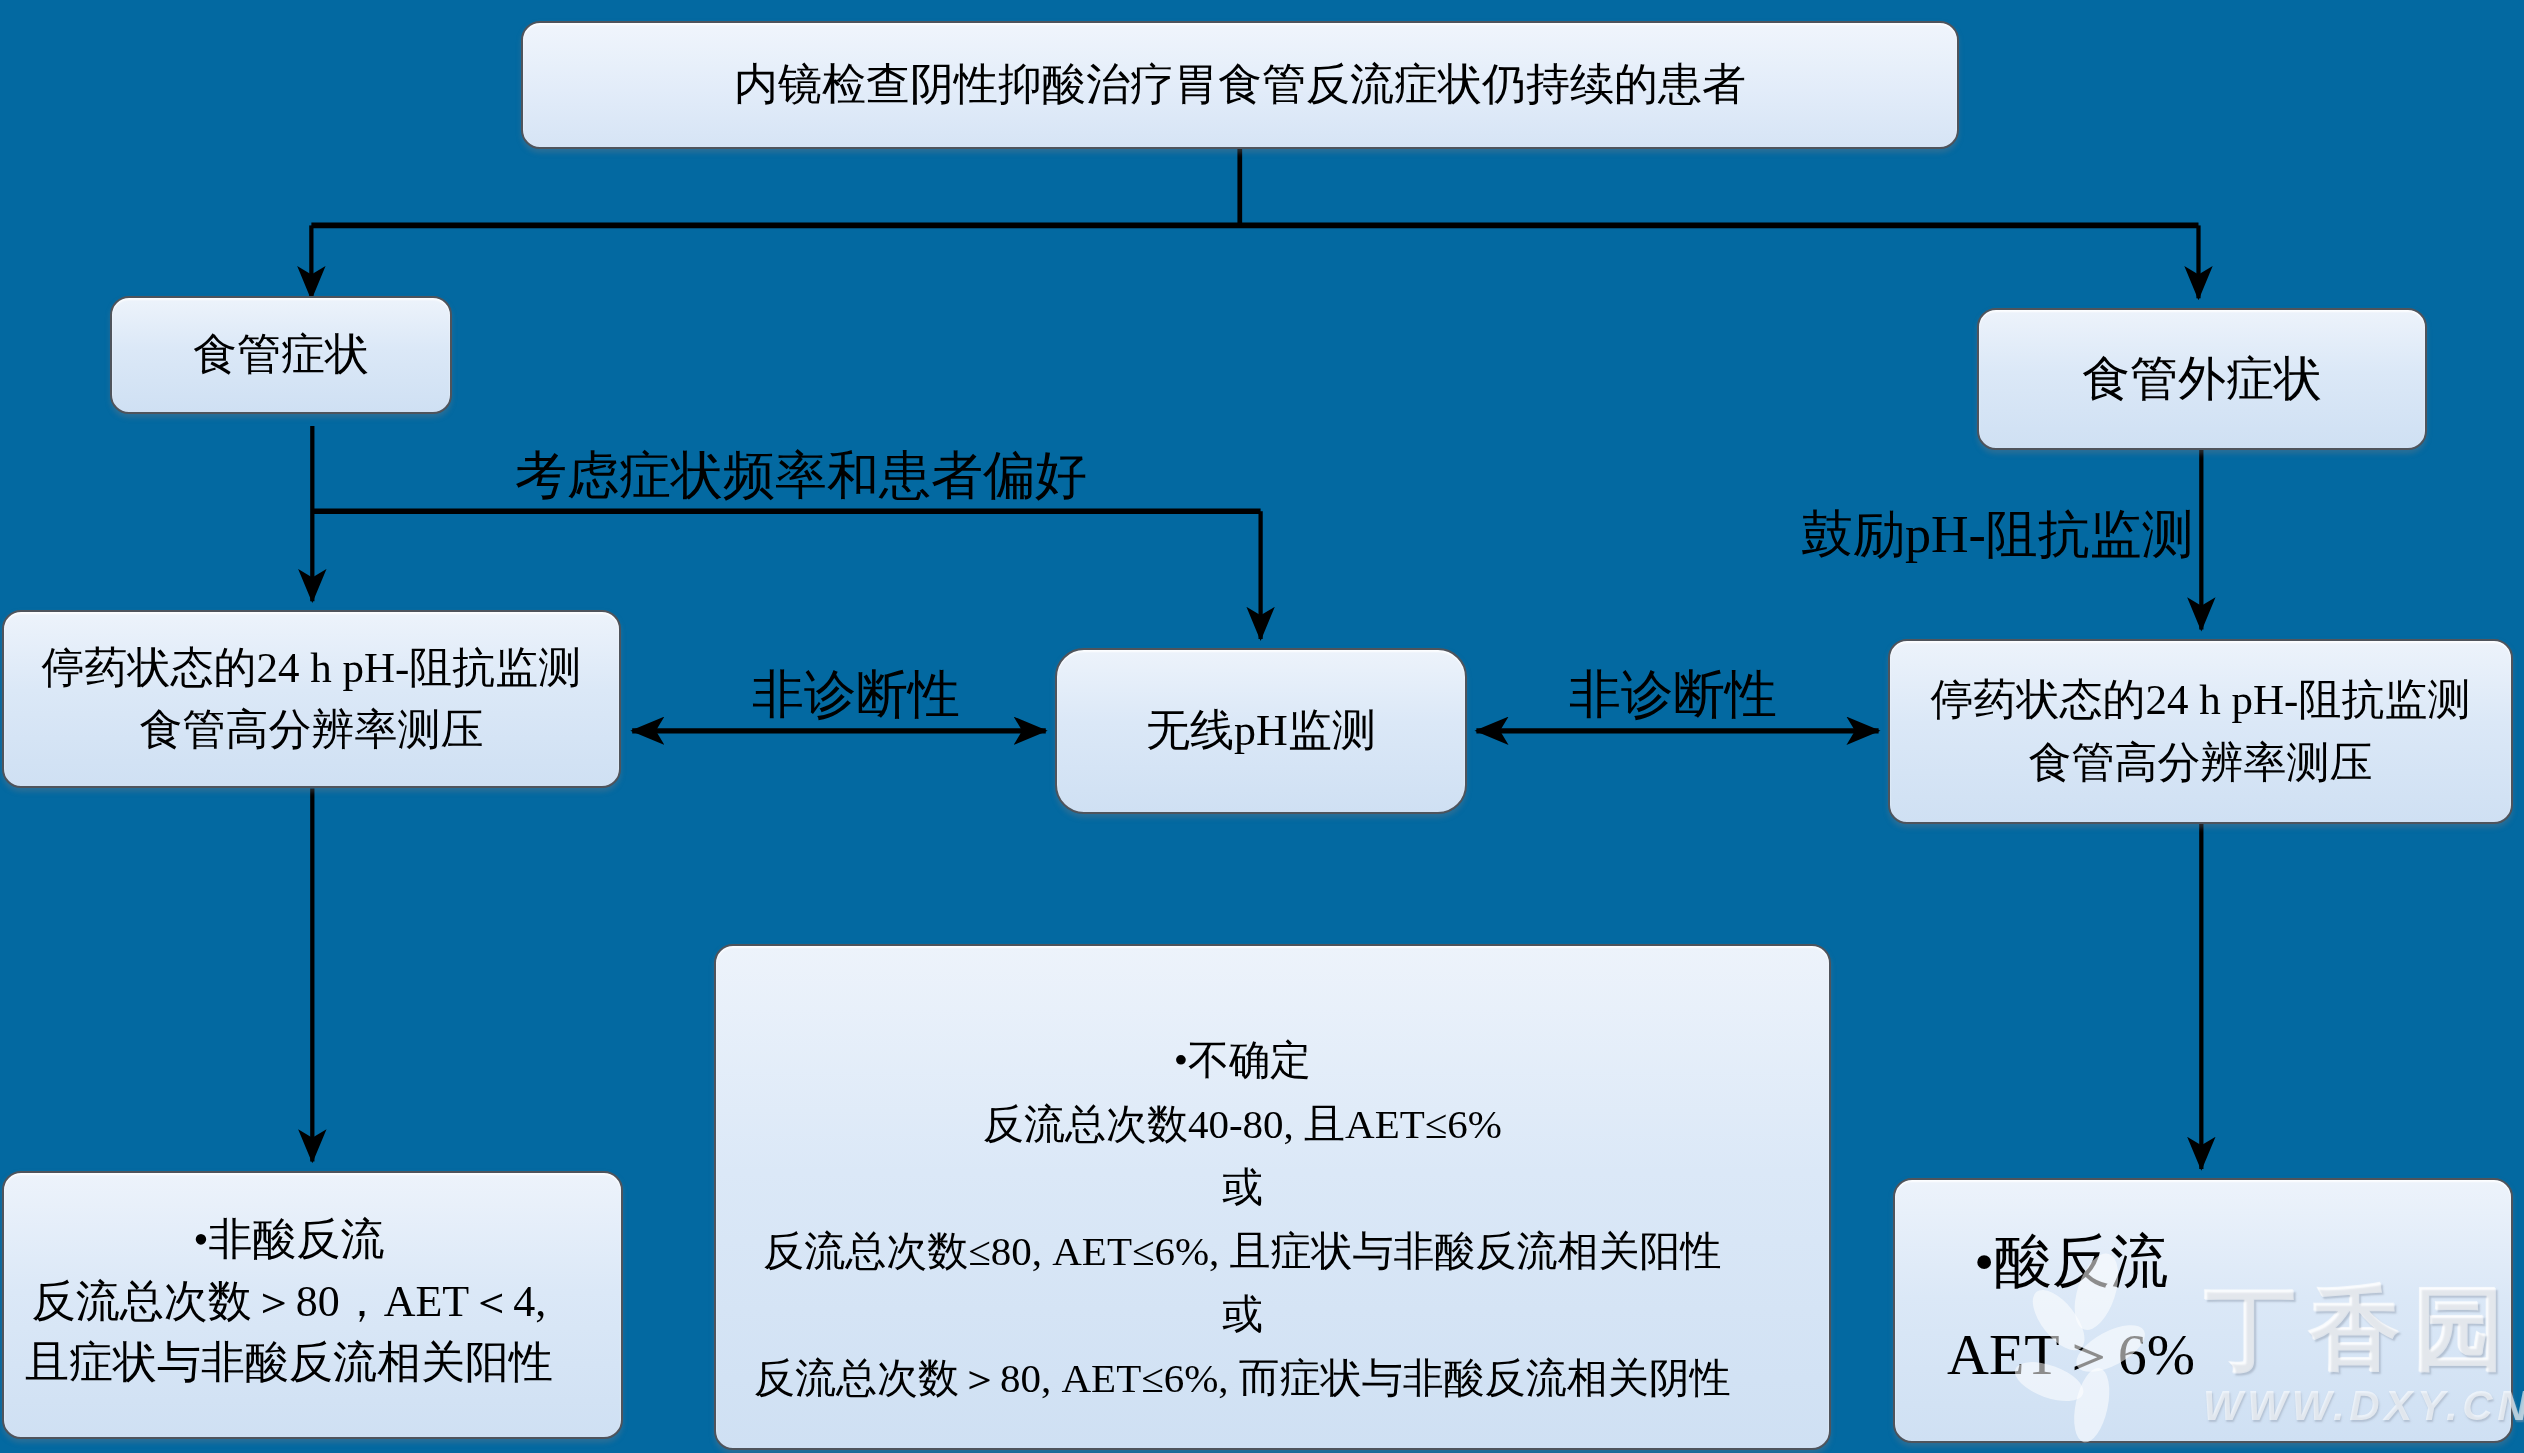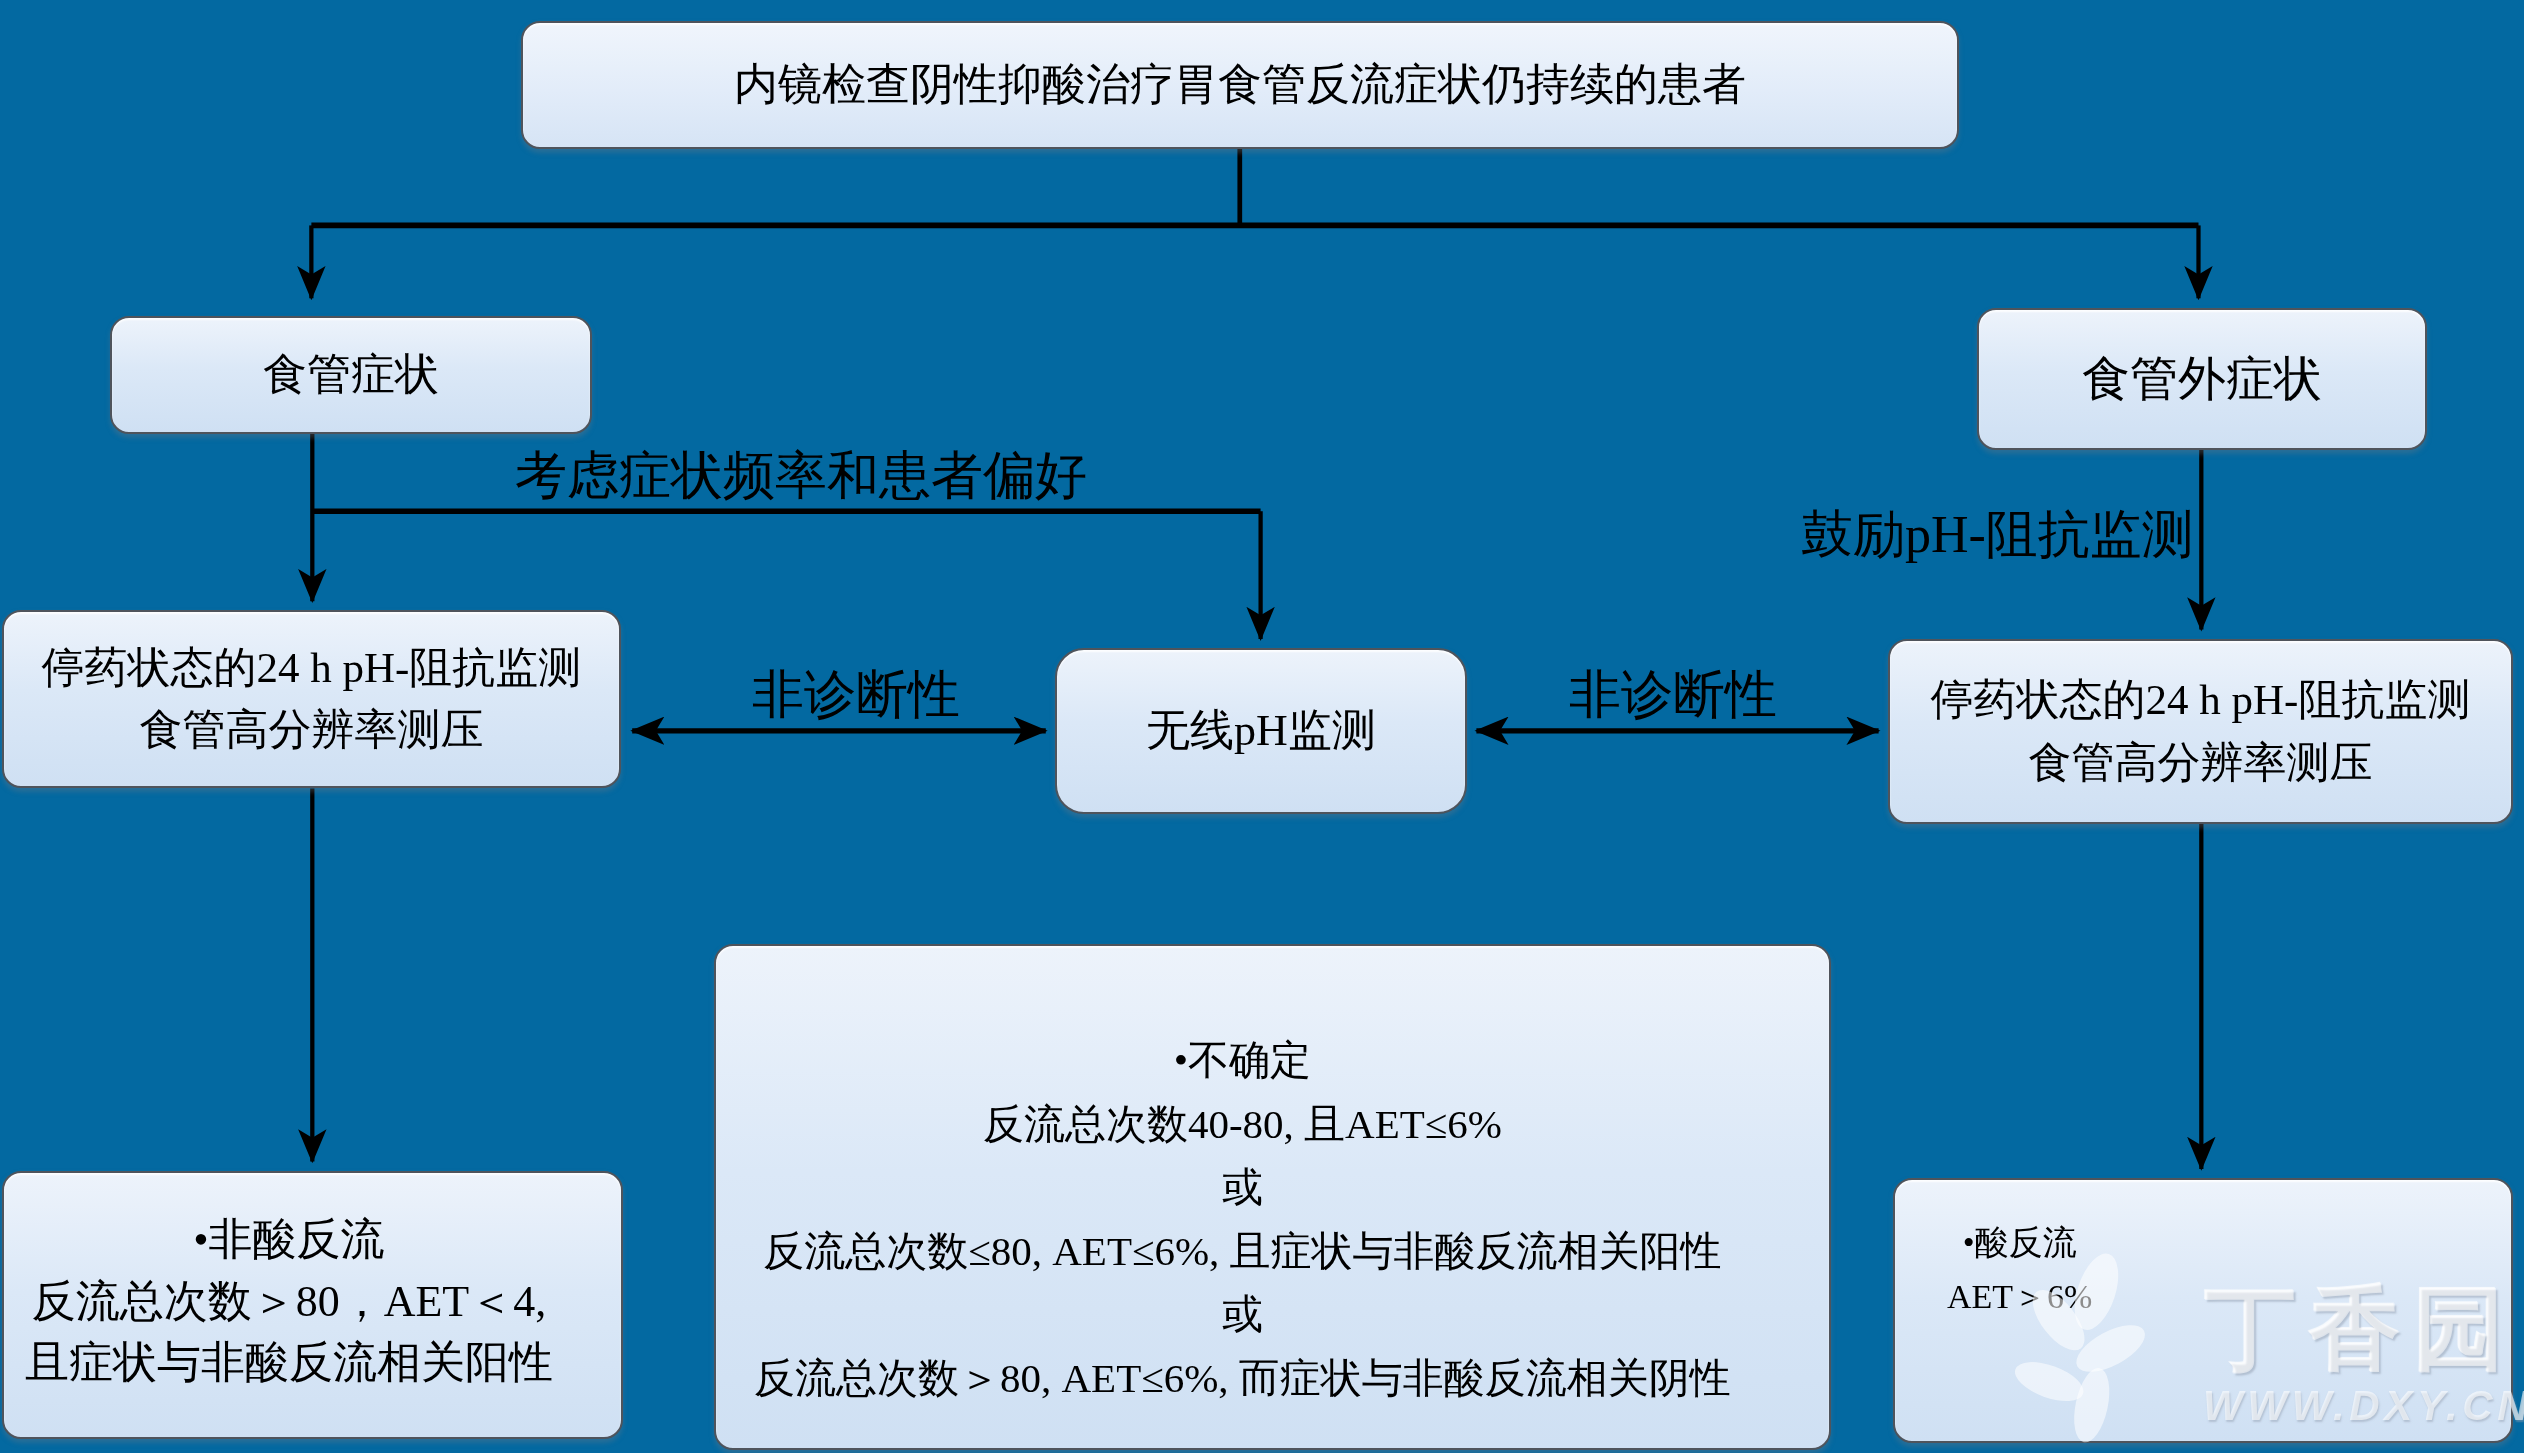--- a/index.html
+++ b/index.html
@@ -27,28 +27,28 @@
   .node.left-text{
     align-items:flex-start;justify-content:flex-start;text-align:center;
   }
   .edge-label{
     position:absolute;
     font-size:52px;
     white-space:nowrap;
   }
   
   #n-start   {left:521px; top:21px;  width:1438px;height:128px;font-size:44px;background:linear-gradient(180deg,#f0f5fc 0%,#e2ecf9 55%,#d6e4f5 100%);}
-  #n-eso     {left:110px; top:316px; width:482px; height:118px;font-size:44px;}
+  #n-eso     {left:110px; top:296px; width:342px; height:118px;font-size:44px;}
   #n-extra   {left:1977px;top:308px; width:450px; height:142px;font-size:48px;}
   #n-ltest   {left:1.9px;   top:610px; width:619px; height:178px;font-size:43px;}
   #n-wireless{left:1055px;top:648px; width:412px; height:166px;font-size:44px;border-radius:29px;}
   #n-rtest   {left:1888px;top:639px; width:625px; height:185px;font-size:43px;}
   #n-nonacid {left:1.9px;   top:1171px;width:621px; height:268px;font-size:44px;line-height:1.40;padding:36px 14px 0 21px;}
   #n-uncert  {left:714px; top:944px; width:1117px;height:506px;font-size:41px;line-height:1.55;padding:83px 24px 0 38px;}
-  #n-acid    {left:1893px;top:1178px;width:620px; height:265px;font-size:34px;line-height:1.60;padding:36px 19px 0 52px;}
+  #n-acid    {left:1893px;top:1178px;width:620px; height:265px;font-size:58px;line-height:1.60;padding:36px 19px 0 52px;}
   
   #el-consider {left:515px; top:441px;}
   #el-encourage{left:1801px;top:500px;}
   #el-nd-left  {left:752px; top:660px;}
   #el-nd-right {left:1569px;top:660px;}
   
   #watermark{position:absolute;left:1983px;top:1254px;width:535px;height:194px;pointer-events:none;}
   #wm-leaf{position:absolute;left:0;top:-4.7px;}
   #wm-name{
     position:absolute;left:222px;top:14px;

